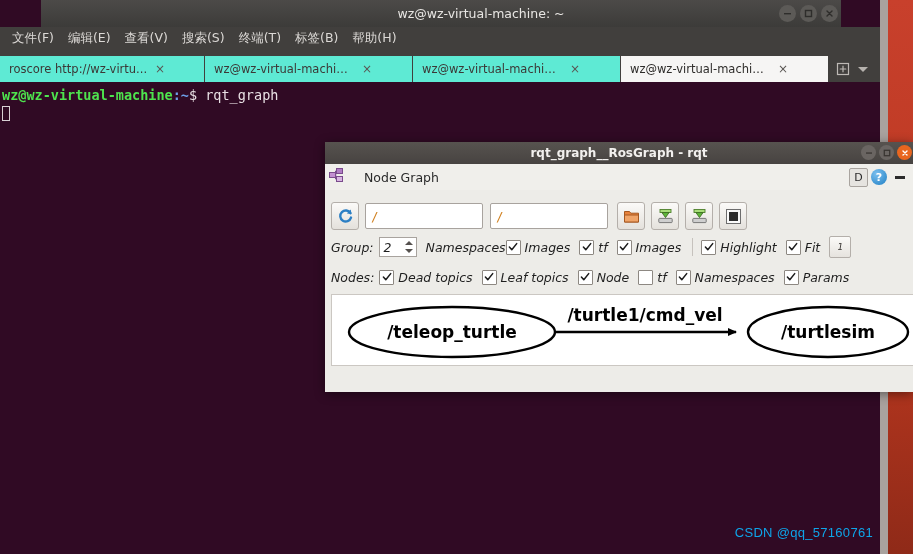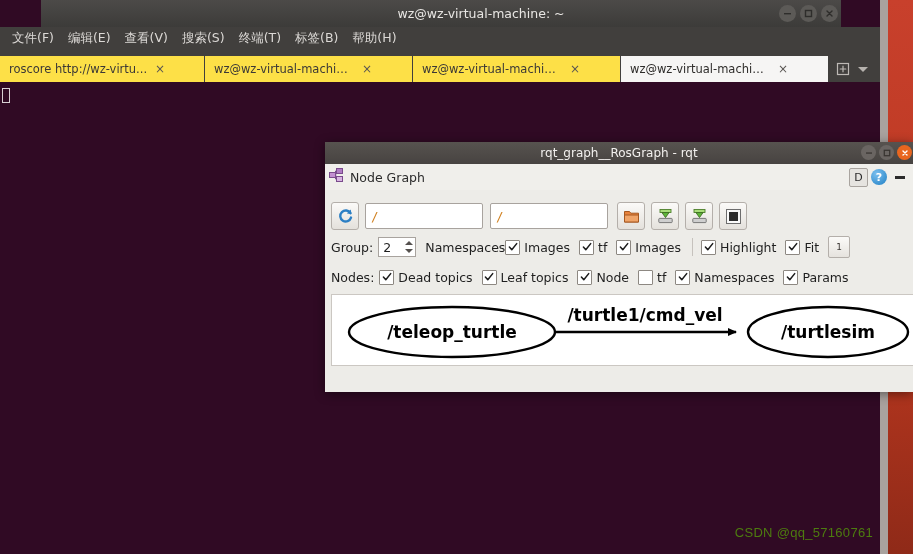--- a/index.html
+++ b/index.html
@@ -75,21 +75,21 @@
 
   
   #term-tabbar {
     position: absolute; left: 0; top: 54px;
     width: 880px; height: 28px;
     background: #413f3d;
     display: flex; align-items: flex-end;
   }
   .term-tab {
     height: 26px; box-sizing: border-box;
-    background: #fde047;
+    background: #5eead4;
     display: flex; align-items: center;
     padding: 0 5px 0 9px;
     border-right: 1px solid #413f3d;
     position: relative;
   }
   .term-tab.active { background: #f6f5f4; }
   .tab-label {
     font-size: 11.5px; color: #3b3836;
     white-space: nowrap; overflow: hidden;
     max-width: 140px; text-overflow: ellipsis;
@@ -147,21 +147,21 @@
   #rqt-titlebar {
     position: absolute; left: 0; top: 0;
     width: 588px; height: 22px;
     background: linear-gradient(180deg,#57534f 0%, #474341 100%);
     border-bottom: 1px solid #343230;
   }
   #rqt-title {
     position: absolute; left: 0; top: 0;
     width: 588px; height: 22px; line-height: 22px;
     text-align: center; color: #f2f0ee;
-    font-size: 12px; font-weight: normal;
+    font-size: 12px; font-weight: bold;
   }
   .rqt-wbtns {
     position: absolute; right: 1px; top: 3px;
     display: flex; gap: 3px;
   }
   .rqt-wbtn {
     width: 15px; height: 15px; border-radius: 50%;
     background: #6a6562;
     display: flex; align-items: center; justify-content: center;
   }
@@ -169,21 +169,21 @@
 
   
   #dock-header {
     position: absolute; left: 0; top: 22px;
     width: 588px; height: 26px;
     background: #f0efeb;
     display: flex; align-items: center;
     padding: 0 4px 0 4px; box-sizing: border-box;
   }
   #node-graph-title {
-    font-size: 12.5px; color: #2b2b2b; margin-left: 6px;
+    font-size: 12.5px; color: #2b2b2b; margin-left: 20px;
   }
   .dock-spacer { flex: 1; }
   .dock-btn {
     width: 17px; height: 17px;
     border: 1px solid #a9a49f; background: #e6e4e0;
     border-radius: 2px;
     display: flex; align-items: center; justify-content: center;
     font-size: 11px; color: #2b2b2b; margin-right: 3px;
   }
   .dock-help {
@@ -235,21 +235,21 @@
     padding: 0 5px; box-sizing: border-box;
     font-size: 12.5px; color: #d08020;
     margin-right: 7px; flex: none;
     font-family: "DejaVu Sans Mono", monospace;
   }
   .tb-right { display: flex; align-items: center; margin-left: 2px; }
   .tbrow {
     position: absolute; left: 0; width: 588px; height: 26px;
     display: flex; align-items: center;
     padding-left: 6px; box-sizing: border-box;
-    font-size: 12.5px; color: #1f1f1f;
+    font-size: 12.5px; color: #1f1f1f; font-style: italic;
   }
   .row-label { margin-right: 5px; white-space: nowrap; }
   .spinbox {
     width: 38px; height: 20px;
     border: 1px solid #a8a39e; background: #fff;
     display: flex; align-items: center;
     padding-left: 4px; box-sizing: border-box;
     font-size: 12.5px; color: #1f1f1f;
     position: relative; margin-right: 2px; flex: none;
   }
@@ -297,21 +297,21 @@
     width: 582px; height: 70px;
     background: #ffffff;
     border: 1px solid #cbc7c2;
     overflow: hidden;
   }
   #graph-svg { display: block; }
 
   
   #watermark {
     position: absolute; right: 40px; bottom: 14px;
-    color: #4d7c0f; font-size: 13px;
+    color: #0ea5e9; font-size: 13px;
     font-family: "Liberation Sans", sans-serif;
     letter-spacing: .3px;
   }
 </style>
 </head>
 <body>
 
 <div id="terminal-window">
 
   <div class="desktop-strip"></div>
@@ -370,20 +370,21 @@
         <svg width="16" height="16" viewBox="0 0 16 16">
           <rect x="2.5" y="2.5" width="11" height="11" fill="none" stroke="#bdb9b5" stroke-width="1.2"></rect>
           <path d="M8 5.2 V10.8 M5.2 8 H10.8" stroke="#bdb9b5" stroke-width="1.2" stroke-linecap="round"></path>
         </svg>
       </div>
       <div class="tab-arrow"></div>
     </div>
   </div>
 
   <div id="term-body">
+    <div class="term-line"><span class="c-green">wz@wz-virtual-machine</span><span class="c-blue">:~</span><span class="c-white">$</span><span class="c-white"> </span><span class="c-white">rqt_graph</span></div>
     <div class="term-line"><span class="term-cursor"></span></div>
   </div>
 </div>
 
 <div id="rqt-window">
 
   <div id="rqt-titlebar">
     <div id="rqt-title">rqt_graph__RosGraph - rqt</div>
     <div class="rqt-wbtns">
       <div class="rqt-wbtn">

